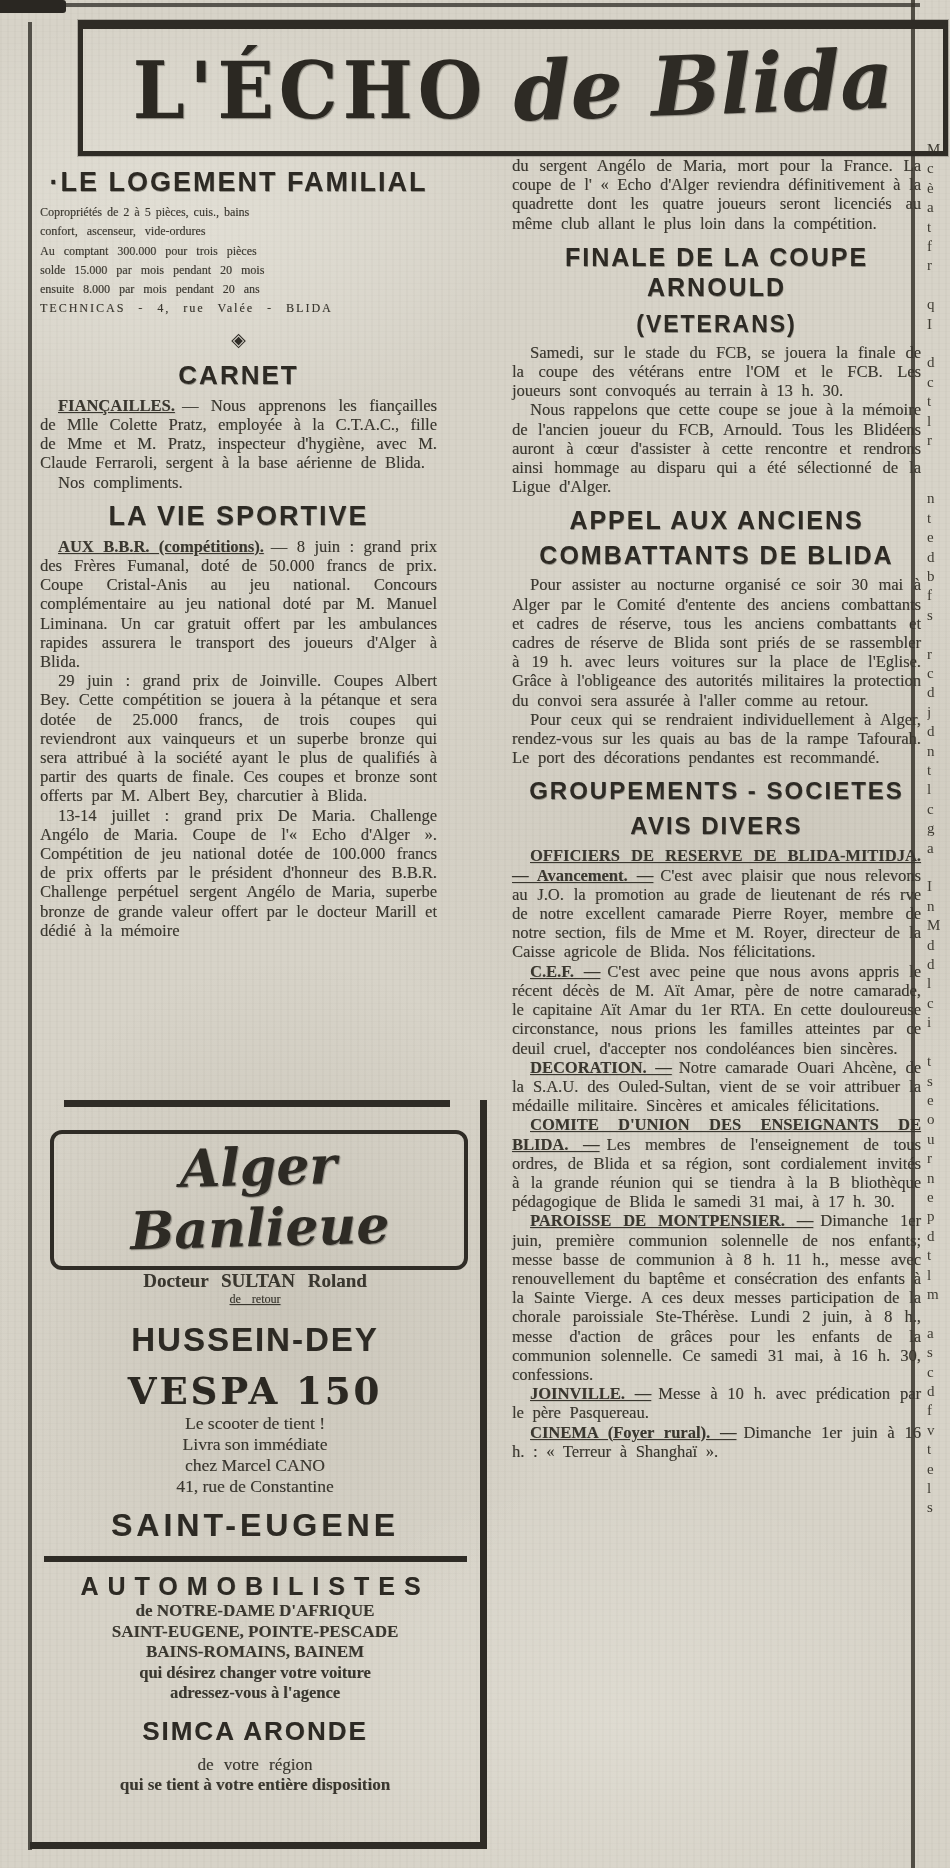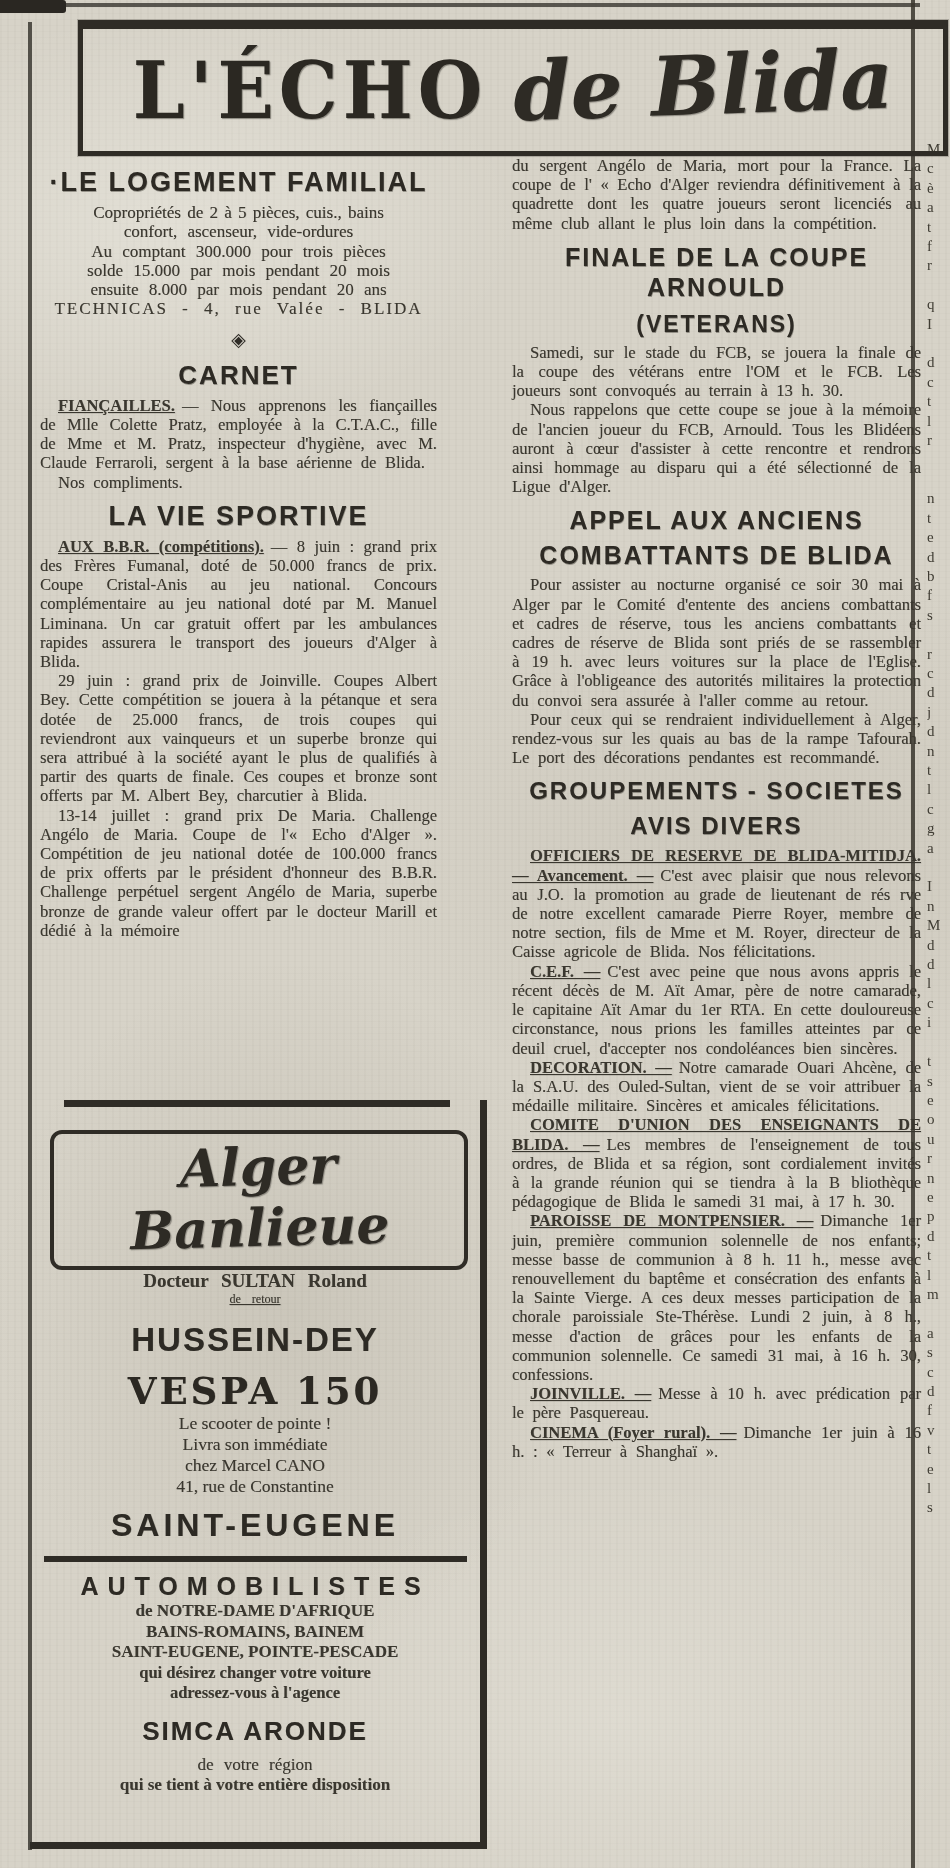--- a/index.html
+++ b/index.html
@@ -42,21 +42,21 @@
   p.noindent{text-indent:0;}
   .lead{font-weight:bold;margin-right:7px;text-decoration:underline;}
   h2.sec{font-family:"Liberation Sans",sans-serif;font-weight:bold;text-align:center;
     color:#2d2a24;margin:9px 0 5px;letter-spacing:2px;text-shadow:.5px .5px .6px rgba(45,42,36,.4);}
   .h-logement{font-size:27px;margin-top:2px;letter-spacing:1px;}
   .h-carnet{font-size:26px;letter-spacing:5px;}
   .h-sport{font-size:27px;letter-spacing:2px;}
   .h-right{font-size:25px;letter-spacing:1px;line-height:30px;margin:10px 0 6px;}
   .h-sub{font-size:23px;letter-spacing:4px;margin:0 0 6px;}
   .h-group{font-size:24px;letter-spacing:1px;line-height:30px;margin:10px 0 4px;}
-  .ad-line{text-align:center;font-size:17px;line-height:19.3px;word-spacing:6px;margin:0;
+  .ad-line{font-size:12px;line-height:19.3px;word-spacing:6px;margin:0;
     text-shadow:.4px .4px .5px rgba(52,48,40,.35);}
   .ad-line.first{word-spacing:2px;}
   .technicas{letter-spacing:2px;word-spacing:8px;}
   .ornament{text-align:center;font-size:19px;margin:9px 0 2px;color:#2f2c26;}
 
   
   .adbox{position:absolute;left:30px;top:1100px;width:450px;height:742px;
     border-right:7px solid #2f2c26;border-bottom:7px solid #2f2c26;}
   .adbox .toprule{height:7px;background:#2f2c26;width:386px;margin-left:34px;}
   .title-frame{margin:23px 12px 0 20px;border:4px solid #2f2c26;border-radius:12px;
@@ -188,30 +188,30 @@
 
   <div class="adbox">
     <div class="toprule"></div>
     <div class="title-frame">
       <span class="banlieue-script">Alger Banlieue</span>
     </div>
     <p class="c doctor">Docteur SULTAN Roland</p>
     <p class="c retour">de retour</p>
     <p class="c city2">HUSSEIN-DEY</p>
     <p class="c vespa">VESPA 150</p>
-    <p class="c vline">Le scooter de pointe !</p>
+    <p class="c vline">Le scooter de tient !</p>
     <p class="c vline">Livra son immédiate</p>
     <p class="c vline">chez Marcel CANO</p>
     <p class="c vline">41, rue de Constantine</p>
     <p class="c city3">SAINT-EUGENE</p>
     <div class="divider"></div>
     <p class="c autom">AUTOMOBILISTES</p>
     <p class="c aline">de NOTRE-DAME D'AFRIQUE</p>
+    <p class="c aline">SAINT-EUGENE, POINTE-PESCADE</p>
     <p class="c aline">BAINS-ROMAINS, BAINEM</p>
-    <p class="c aline">SAINT-EUGENE, POINTE-PESCADE</p>
     <p class="c aline norm">qui désirez changer votre voiture</p>
     <p class="c aline norm">adressez-vous à l'agence</p>
     <p class="c simca">SIMCA ARONDE</p>
     <p class="c sline1">de votre région</p>
     <p class="c sline2">qui se tient à votre entière disposition</p>
 
   </div>
 
   <div class="col-right">
     <p class="body noindent">du sergent Angélo de Maria, mort pour la France. La coupe de l' « Echo d'Alger reviendra définitivement à la quadrette dont les quatre joueurs seront licenciés au même club allant le plus loin dans la compétition.</p>

